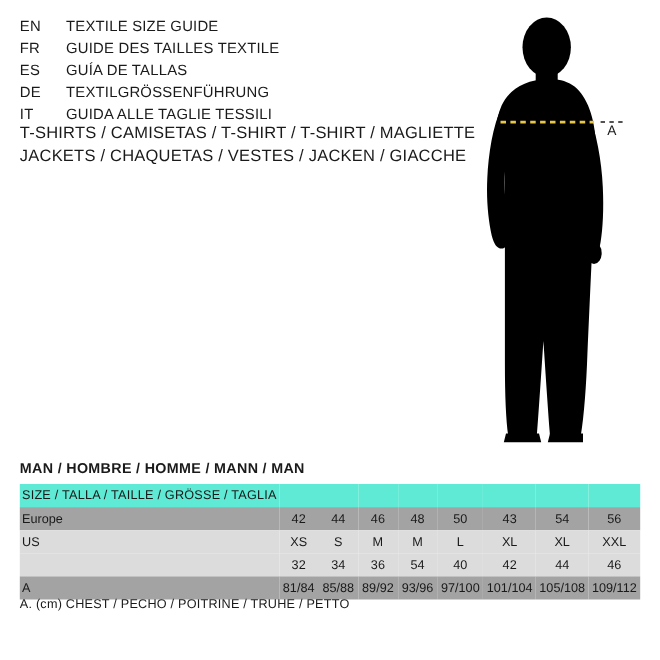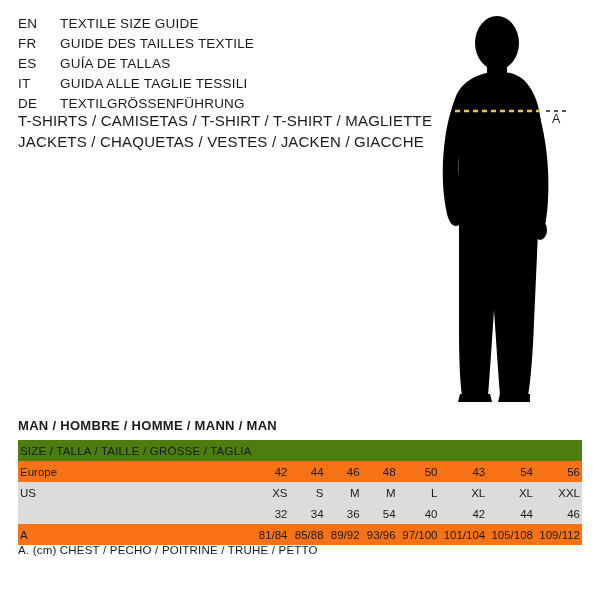--- a/index.html
+++ b/index.html
@@ -101,39 +101,39 @@
     font-size: 11.5px;
     color: #1a1a1a;
   }
   table.size-table td {
     padding: 3px 2px 3px 2px;
     height: 15px;
     vertical-align: middle;
     white-space: nowrap;
   }
   .row-head td {
-    background: #4d7c0f;
+    background: #5eead4;
     font-size: 11.5px;
     letter-spacing: 0.2px;
     padding-top: 3px;
     padding-bottom: 3px;
   }
   .row-shade td {
     background: #dcdcdc;
   }
   .row-plain td {
-    background: #f97316;
+    background: #a3a3a3;
   }
   .col-label {
     width: 86px;
     padding-left: 2px !important;
   }
   .cell-v {
     width: 68px;
-    text-align: right;
+    text-align: center;
     padding-left: 2px !important;
   }
 
   .footnote {
     position: absolute;
     top: 544px;
     left: 18px;
     font-size: 11.5px;
     letter-spacing: 0.2px;
     color: #1a1a1a;
@@ -151,26 +151,26 @@
     </div>
     <div class="lang-row">
       <span class="lang-code">FR</span>
       <span class="lang-text">GUIDE DES TAILLES TEXTILE</span>
     </div>
     <div class="lang-row">
       <span class="lang-code">ES</span>
       <span class="lang-text">GUÍA DE TALLAS</span>
     </div>
     <div class="lang-row">
+      <span class="lang-code">DE</span>
+      <span class="lang-text">TEXTILGRÖSSENFÜHRUNG</span>
+    </div>
+    <div class="lang-row">
       <span class="lang-code">IT</span>
       <span class="lang-text">GUIDA ALLE TAGLIE TESSILI</span>
-    </div>
-    <div class="lang-row">
-      <span class="lang-code">DE</span>
-      <span class="lang-text">TEXTILGRÖSSENFÜHRUNG</span>
     </div>
   </div>
 
   <div class="cat-block">
     <div class="cat-line">T-SHIRTS / CAMISETAS / T-SHIRT / T-SHIRT / MAGLIETTE</div>
     <div class="cat-line">JACKETS / CHAQUETAS / VESTES / JACKEN / GIACCHE</div>
   </div>
 
   <div class="figure-wrap">
     <svg class="figure-svg" width="200" height="400" viewBox="0 0 200 400" xmlns="http://www.w3.org/2000/svg">

